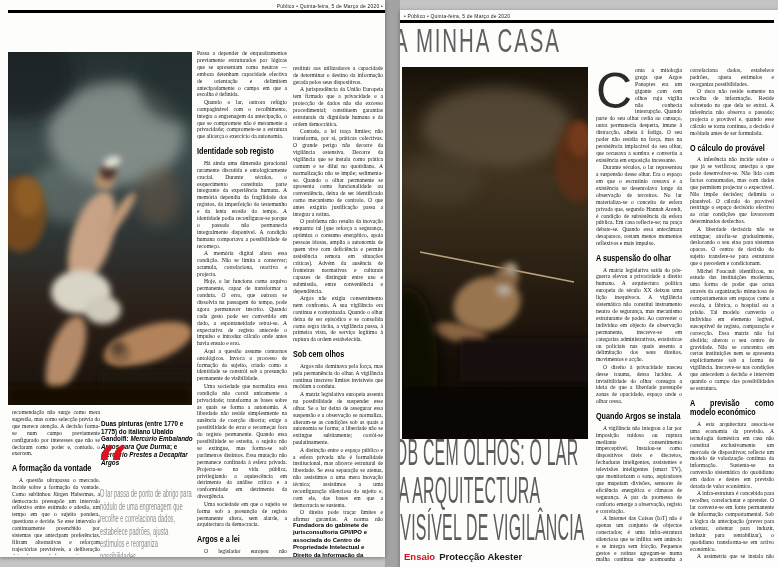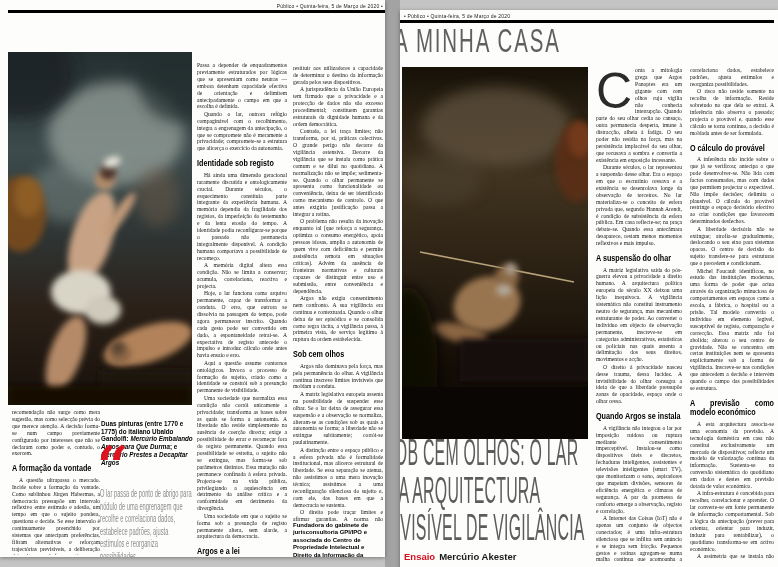--- a/index.html
+++ b/index.html
@@ -28,21 +28,21 @@
   .col{position:absolute;font-family:"Liberation Serif",serif;font-size:5.6px;line-height:6.9px;
        color:#151515;text-align:justify;overflow:hidden;}
   .col-p{margin:0 0 0.5px 0;text-indent:7px;}
   .col-p.ni{text-indent:0;}
   .col-h{font-family:"Liberation Sans",sans-serif;font-weight:bold;font-size:9px;line-height:9.5px;
          color:#000;margin:7px 0 3px 0;width:125%;transform:scaleX(.8);transform-origin:0 0;}
   .dropcap{float:left;font-family:"Liberation Sans",sans-serif;font-size:50px;line-height:44px;
            color:#2b2b2b;margin:2px 3px 0 0;}
 
   #lp-col0{left:12px;top:409px;width:88px;height:146px;}
-  #lp-col1{left:197px;top:62px;width:90px;height:505px;}
+  #lp-col1{left:197px;top:50px;width:90px;height:505px;}
   #lp-col2{left:293px;top:65px;width:90px;height:468px;}
   #lp-bio{position:absolute;left:293px;top:522px;width:90px;background:#fdfdfc;
           font-family:"Liberation Sans",sans-serif;font-weight:bold;font-size:6px;line-height:7.4px;color:#000;}
 
   .caption{position:absolute;left:101px;top:420px;width:92px;
            font-family:"Liberation Sans",sans-serif;font-weight:bold;font-size:6.3px;line-height:7.7px;color:#000;}
   .cap-it{font-style:italic;}
   .qmark{position:absolute;left:97px;top:446px;font-family:"DejaVu Serif",serif;font-weight:bold;
          font-size:54px;line-height:40px;color:#dc1420;}
   .pullquote{position:absolute;left:100px;top:487px;width:178px;
@@ -216,15 +216,15 @@
       <p class="col-p">A assimetria que se instala não pode ser ignorada. Quem observa acumula vantagem; quem é observado ignora a extensão do olhar. Não é necessário comandar para influenciar. Basta ajustar o enquadramento, modular a apresentação, hierarquizar o que é visível. A</p>
     </div>
 
   <div class="headline">
     <div class="hl-line">SOB CEM OLHOS: O LAR</div>
     <div class="hl-line">E A ARQUITECTURA</div>
     <div class="hl-line">INVISÍVEL DE VIGILÂNCIA</div>
   </div>
 
   <div class="byline">
-    <span class="lab">Ensaio</span><span class="name">Mercúrio Akester</span>
+    <span class="lab">Ensaio</span><span class="name">Protecção Akester</span>
   </div>
 </div>
 
 </body></html>

